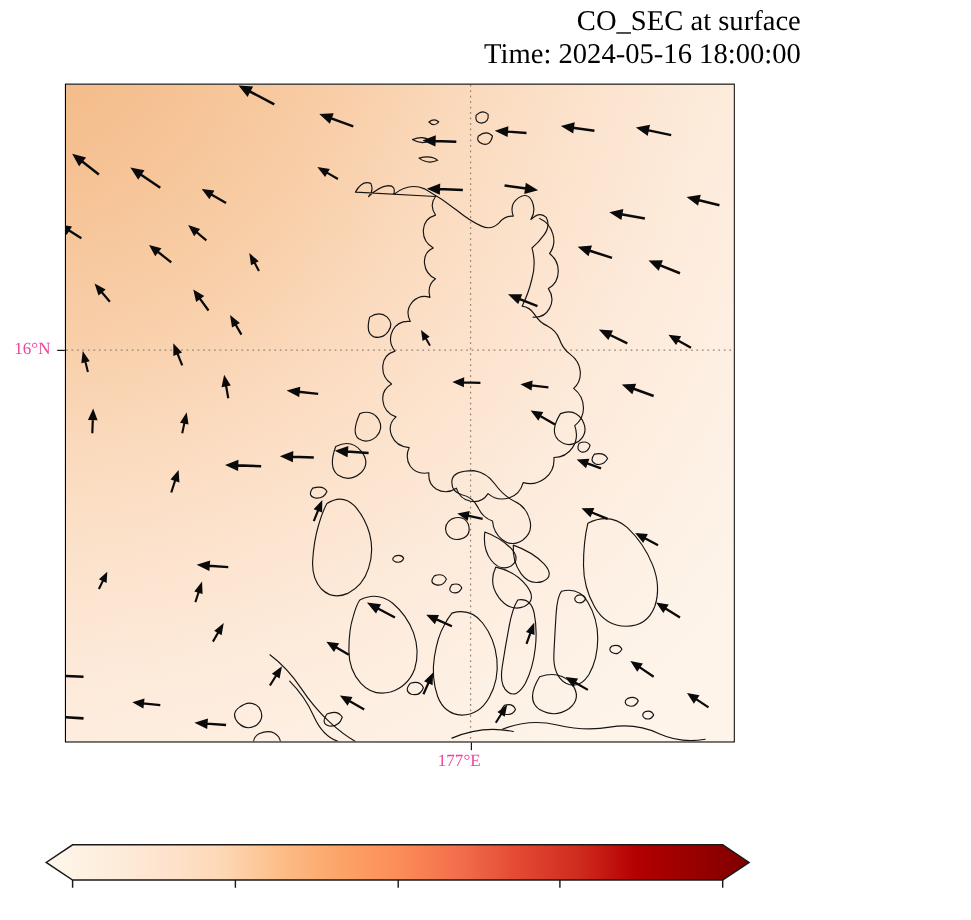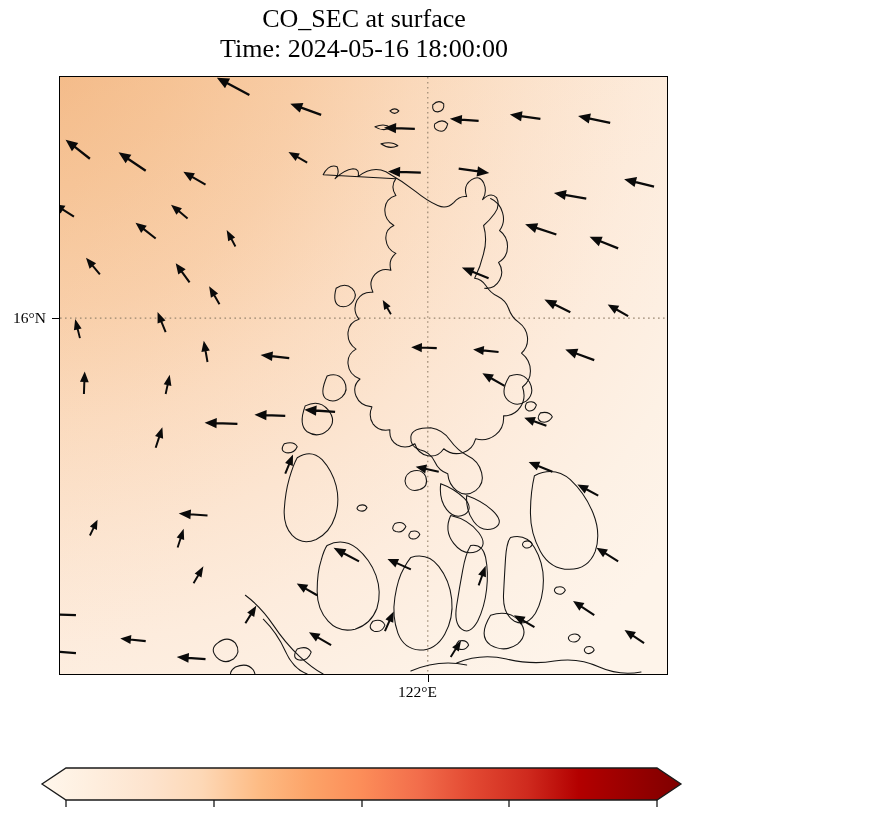--- a/index.html
+++ b/index.html
@@ -14,21 +14,21 @@
     font-family: "Liberation Serif", "DejaVu Serif", serif;
     overflow: hidden;
   }
 
   
   #title-block {
     position: absolute;
     left: 0;
     top: 4px;
     width: 728px;
-    text-align: center;
+    text-align: right;
     line-height: 1.17;
   }
   #title-block .tline {
     font-size: 26px;
     color: #000000;
     white-space: nowrap;
   }
 
   
   #map-figure {
@@ -51,21 +51,21 @@
     inset: 0;
     width: 100%;
     height: 100%;
     display: block;
   }
 
   
   .axis-label {
     position: absolute;
     font-size: 15.5px;
-    color: #000000;
+    color: #ec4899;
     white-space: nowrap;
   }
   #lat-label-16n {
     left: 13px;
     top: 309px;
   }
   #lon-label-122e {
     left: 398px;
     top: 683px;
   }
@@ -444,21 +444,21 @@
             <path d="M0 0 L14 0 M14 -3 L21 0 L14 3 Z" stroke="#0a0a0a" stroke-width="2.1"></path>
           </g>
       </g>
     </svg>
   </div>
 </div>
 
 <div id="lat-tick-16n" class="tick-mark"></div>
 <div id="lat-label-16n" class="axis-label">16°N</div>
 <div id="lon-tick-122e" class="tick-mark"></div>
-<div id="lon-label-122e" class="axis-label">122°E</div>
+<div id="lon-label-122e" class="axis-label">177°E</div>
 
 <div id="colorbar-group">
   <svg id="colorbar-svg" width="883" height="78" viewBox="0 0 883 78">
     <defs>
       <linearGradient id="cbarGrad" x1="0%" y1="0%" x2="100%" y2="0%">
         <stop offset="0%" stop-color="#fff7ec"></stop>
         <stop offset="8%" stop-color="#feeede"></stop>
         <stop offset="17%" stop-color="#fde3cd"></stop>
         <stop offset="25%" stop-color="#fdd8b6"></stop>
         <stop offset="34%" stop-color="#fdbb84"></stop>

